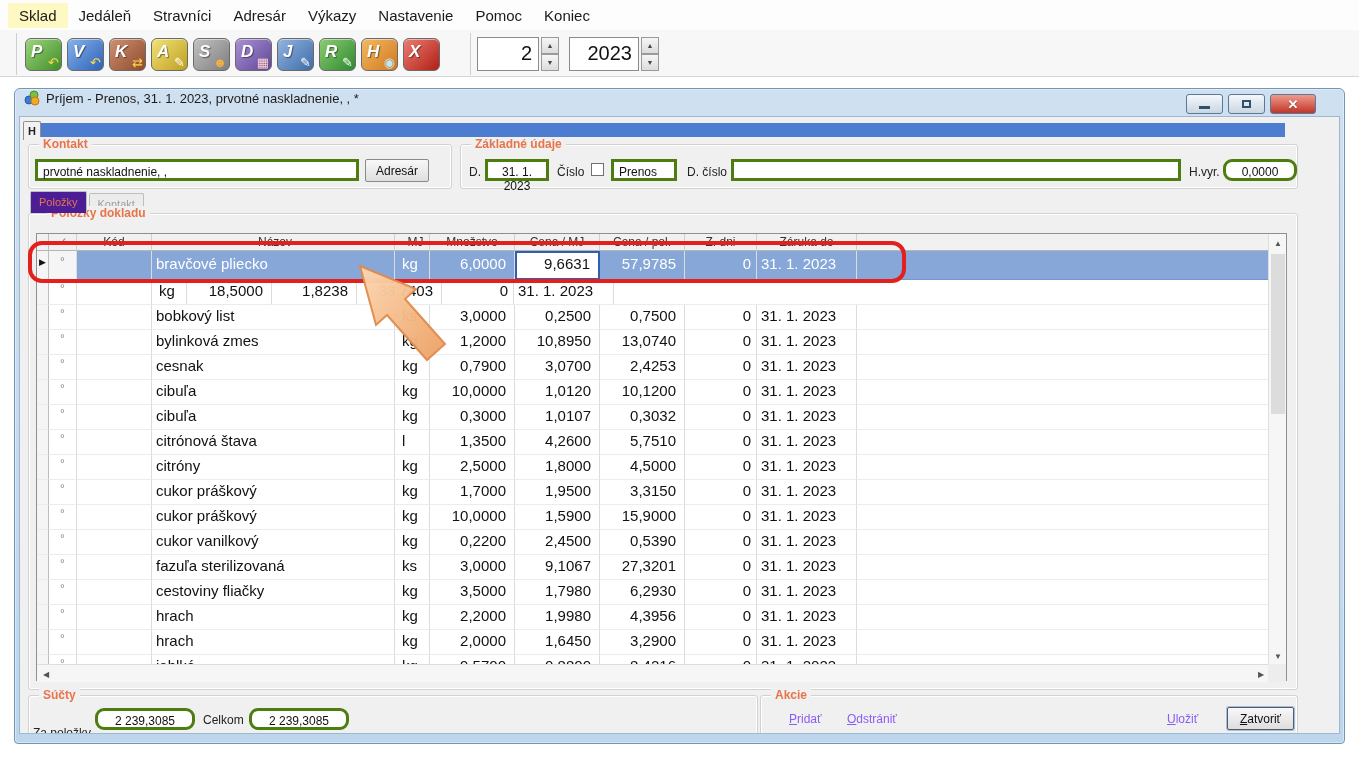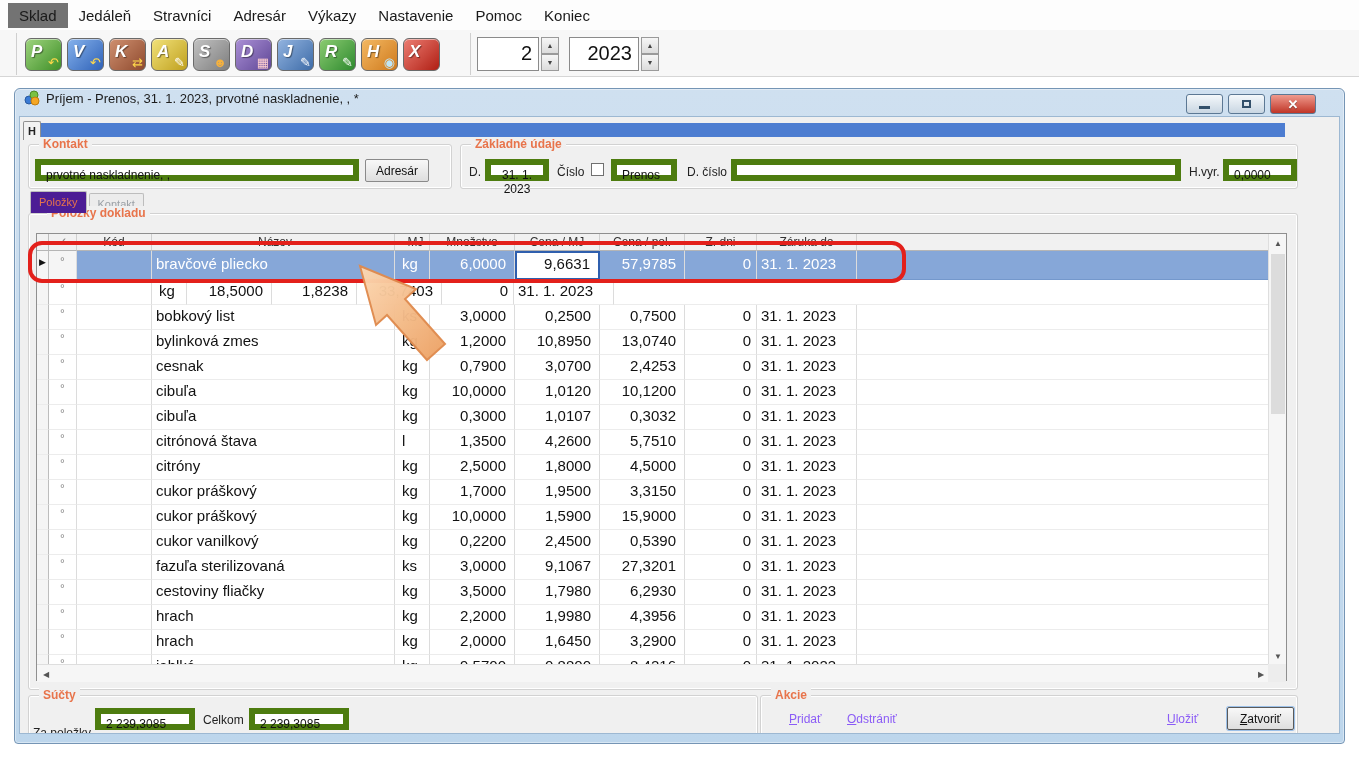--- a/index.html
+++ b/index.html
@@ -1,21 +1,21 @@
 <!DOCTYPE html>
 <html><head>
 <meta charset="utf-8">
 <style>
   * { margin:0; padding:0; box-sizing:border-box; }
   html,body { width:1359px; height:764px; background:#fff; font-family:"Liberation Sans", sans-serif; overflow:hidden; position:relative; }
 
   
   .menubar { position:absolute; left:0; top:0; width:1359px; height:30px; background:#fdfdfd; display:flex; align-items:center; padding-left:8px; }
   .menu-item { font-size:15px; color:#1a1a1a; padding:4px 11px; cursor:default; }
-  .menu-item.active { background:#737373; }
+  .menu-item.active { background:#fef9c3; }
 
   
   .toolbar { position:absolute; left:0; top:30px; width:1359px; height:47px; background:#f7f7f7; border-bottom:1px solid #d6d6d6; }
   .tb-panel { position:absolute; top:3px; height:42px; border-left:1px solid #cfcfcf; }
   .tb-icons { left:16px; width:450px; display:flex; align-items:center; gap:5px; padding-left:8px; }
   .tb-spin { left:470px; width:196px; display:flex; align-items:center; gap:10px; padding-left:6px; }
   .tbtn { width:37px; height:33px; border-radius:6px; border:1px solid #6a6a6a; position:relative; color:#fff; box-shadow:inset 0 1px 0 rgba(255,255,255,.5); cursor:pointer; }
   .tbtn .letter { position:absolute; left:5px; top:3px; font-size:17px; font-weight:bold; font-style:italic; text-shadow:1px 1px 1px rgba(0,0,0,.45); }
   .tbtn .glyph { position:absolute; right:2px; bottom:0px; font-size:13px; font-style:normal; }
   .tb-green  { background:linear-gradient(135deg,#9ed47d,#3f8f28); }
@@ -51,22 +51,22 @@
 
   
   .h-tab { position:absolute; left:3px; top:4px; width:18px; height:19px; background:#f2f2f2; border:1px solid #8f8f8f; border-bottom:none; border-radius:2px 2px 0 0; font-size:11px; font-weight:bold; color:#222; text-align:center; padding-top:3px; cursor:pointer; }
   .blue-bar { position:absolute; left:21px; top:6px; width:1244px; height:14px; background:#4d7dd1; }
 
   .groupbox { position:absolute; border:1px solid #d2d2d2; border-radius:3px; box-shadow:0 0 0 1px #fff inset; }
   .gb-label { position:absolute; top:-8px; left:10px; background:#f0f0f0; padding:0 4px; font-size:12px; font-weight:bold; color:#e8744b; }
 
   .gb-kontakt { left:8px; top:27px; width:424px; height:45px; }
   .gb-zaklad  { left:440px; top:27px; width:838px; height:45px; }
-  .field { background:#fff; border:6px solid #4d7c0f; font-size:12px; color:#111; padding:3px 5px 0 5px; position:absolute; height:22px; }
-  .field.num { text-align:left; }
+  .field { background:#fff; border:3px solid #4d7c0f; font-size:12px; color:#111; padding:3px 5px 0 5px; position:absolute; height:22px; }
+  .field.num { text-align:center;border-radius:9px; }
   .lbl { position:absolute; font-size:12px; color:#222; top:20px; }
   .btn { background:linear-gradient(#f8f8f8,#dedede); border:1px solid #8a8a8a; border-radius:2px; font-size:12px; color:#111; text-align:center; cursor:pointer; }
   .adresar-btn { position:absolute; left:336px; top:14px; width:64px; height:23px; padding-top:4px; }
   .checkbox { position:absolute; width:13px; height:13px; background:#fff; border:1px solid #707070; top:18px; cursor:pointer; }
 
   .tabs { position:absolute; left:10px; top:74px; display:flex; }
   .tab { font-size:11px; padding:4px 8px 3px 8px; border:1px solid #bdbdbd; border-bottom:none; border-radius:2px 2px 0 0; cursor:pointer; }
   .tab.active { background:#4c1d95; color:#e8744b; height:22px; z-index:2; }
   .tab.inactive { background:#ececec; color:#9aa0a6; height:20px; margin-top:2px; margin-left:2px; }
 

